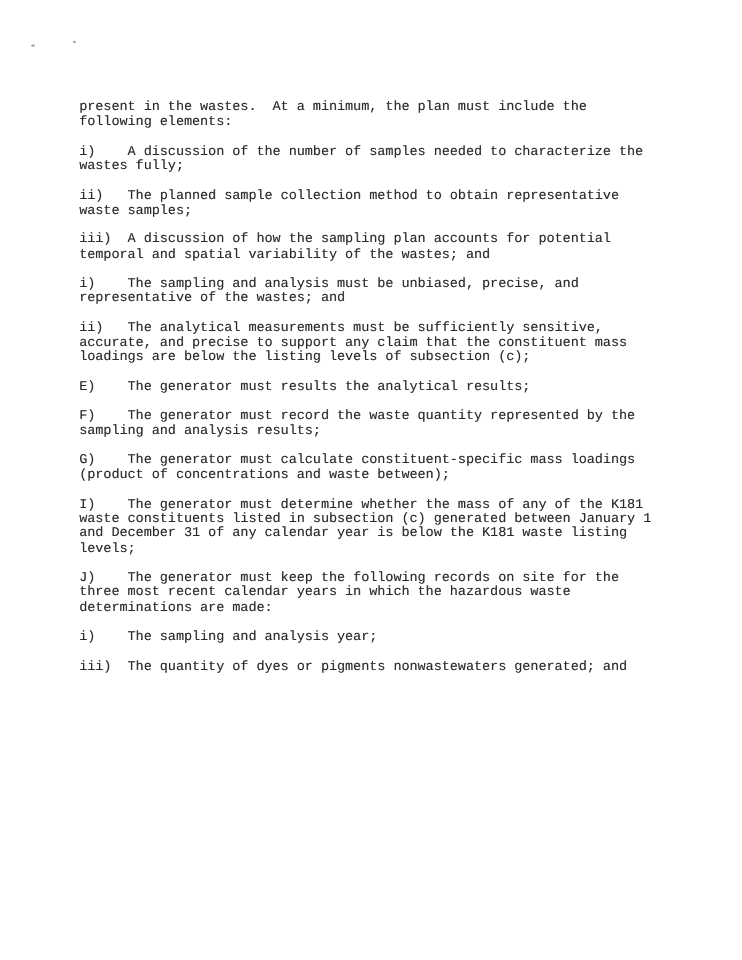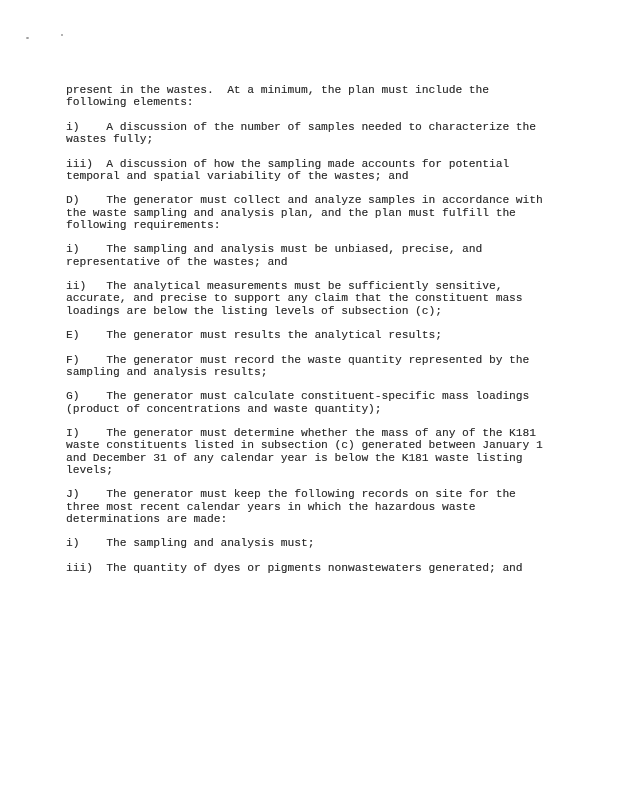--- a/index.html
+++ b/index.html
@@ -47,38 +47,37 @@
 
 <div class="page">
   <span class="speck speck-1"></span>
   <span class="speck speck-2"></span>
 
   <div class="text-block">
     <pre class="para">present in the wastes.  At a minimum, the plan must include the
 following elements:</pre>
     <pre class="para">i)    A discussion of the number of samples needed to characterize the
 wastes fully;</pre>
-    <pre class="para">iii)  A discussion of how the sampling made accounts for potential
+    <pre class="para">ii)   The planned sample collection method to obtain representative
+waste samples;</pre>
+    <pre class="para">iii)  A discussion of how the sampling plan accounts for potential
 temporal and spatial variability of the wastes; and</pre>
-    <pre class="para">D)    The generator must collect and analyze samples in accordance with
-the waste sampling and analysis plan, and the plan must fulfill the
-following requirements:</pre>
     <pre class="para">i)    The sampling and analysis must be unbiased, precise, and
 representative of the wastes; and</pre>
     <pre class="para">ii)   The analytical measurements must be sufficiently sensitive,
 accurate, and precise to support any claim that the constituent mass
 loadings are below the listing levels of subsection (c);</pre>
     <pre class="para">E)    The generator must results the analytical results;</pre>
     <pre class="para">F)    The generator must record the waste quantity represented by the
 sampling and analysis results;</pre>
     <pre class="para">G)    The generator must calculate constituent-specific mass loadings
-(product of concentrations and waste quantity);</pre>
+(product of concentrations and waste between);</pre>
     <pre class="para">I)    The generator must determine whether the mass of any of the K181
 waste constituents listed in subsection (c) generated between January 1
 and December 31 of any calendar year is below the K181 waste listing
 levels;</pre>
     <pre class="para">J)    The generator must keep the following records on site for the
 three most recent calendar years in which the hazardous waste
 determinations are made:</pre>
-    <pre class="para">i)    The sampling and analysis must;</pre>
+    <pre class="para">i)    The sampling and analysis year;</pre>
     <pre class="para">iii)  The quantity of dyes or pigments nonwastewaters generated; and</pre>
   </div>
 </div>
 
 </body></html>

